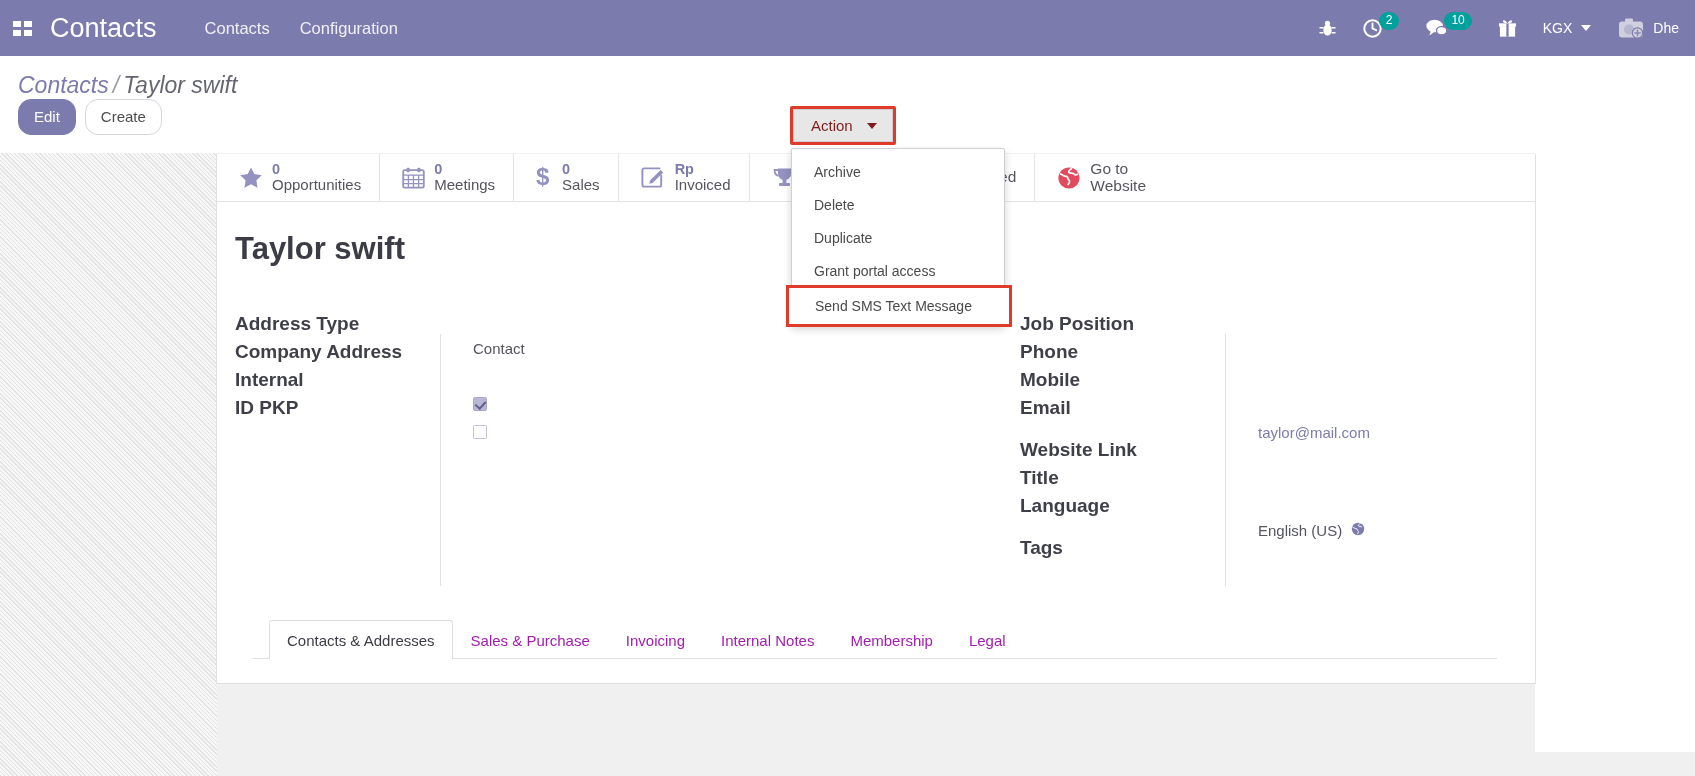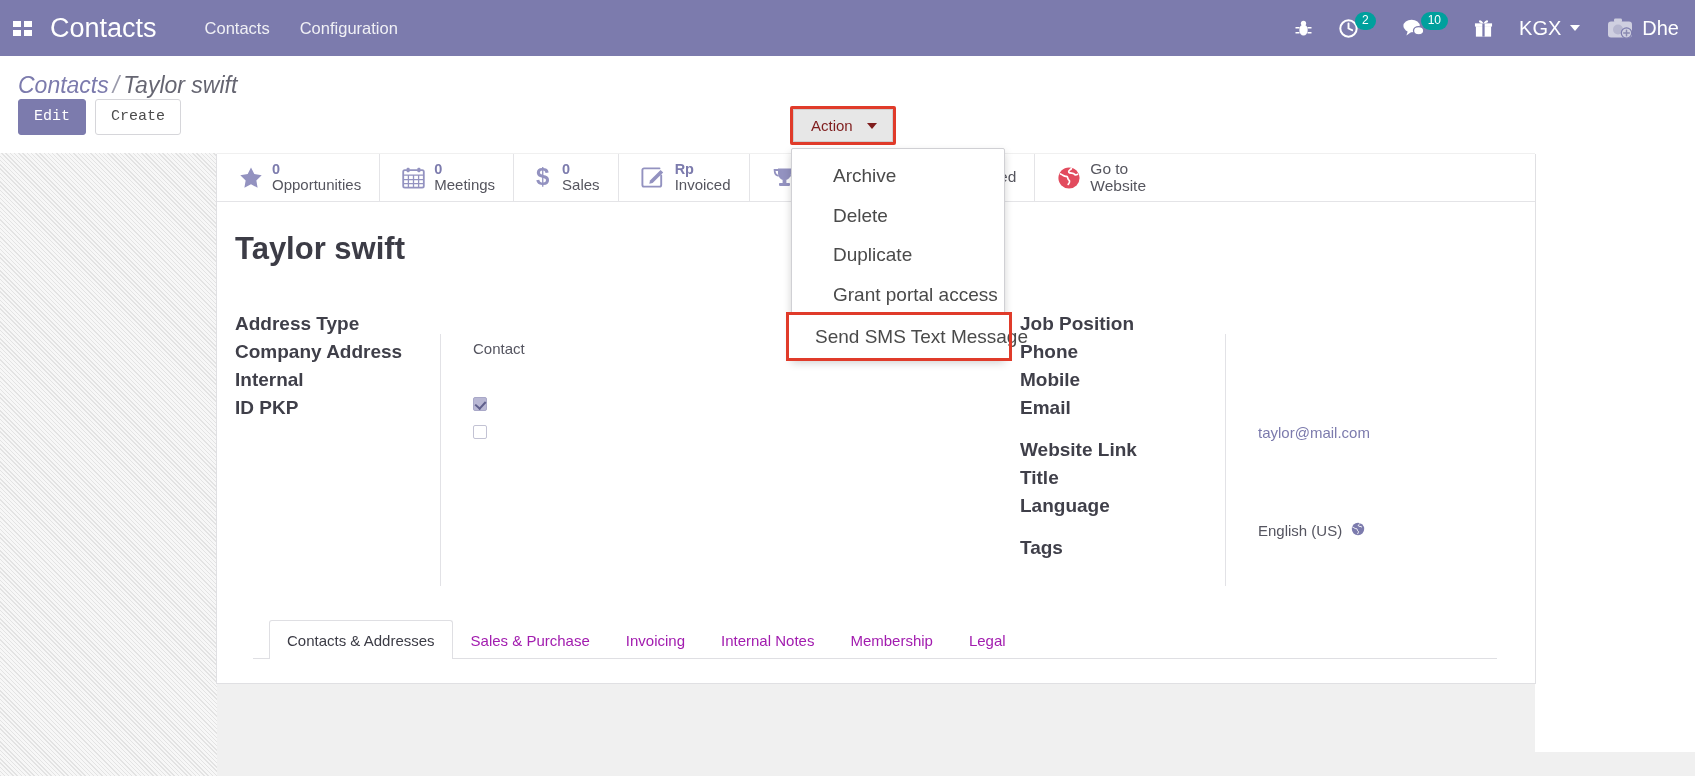--- a/index.html
+++ b/index.html
@@ -69,21 +69,21 @@
     font-size: 12px;
     border-radius: 11px;
     padding: 1px 7px 2px;
     margin-left: -4px;
     line-height: 1.25;
     font-weight: 400;
     position: relative;
     top: -7px;
   }
   .user-name {
-    font-size: 20px;
+    font-size: 14px;
     color: #ffffff;
     display: flex;
     align-items: center;
     gap: 6px;
     white-space: nowrap;
   }
   .caret-down {
     display: inline-block;
     width: 0; height: 0;
     border-left: 5px solid transparent;
@@ -113,25 +113,25 @@
     color: #7C7BAD;
     text-decoration: none;
   }
   .breadcrumb .sep { color: #9a9aab; margin: 0 4px; }
   .breadcrumb .current { color: #666672; }
 
   .btn-row { display: flex; align-items: center; gap: 0; }
   .btn {
     font-size: 15px;
     padding: 6px 15px;
-    border-radius: 3px;
+    border-radius: 13px;
     border: 1px solid transparent;
     cursor: pointer;
     line-height: 1.45;
-    font-family: Liberation Mono, monospace;
+    font-family: Liberation Sans, sans-serif;
   }
   .btn-primary {
     background: #7C7BAD;
     color: #ffffff;
     border-color: #7C7BAD;
   }
   .btn-default {
     background: #ffffff;
     color: #4c4c4c;
     border-color: #d6d6da;
@@ -172,23 +172,23 @@
     top: 148px;
     width: 214px;
     background: #ffffff;
     border: 1px solid #d0d0d4;
     border-radius: 2px;
     box-shadow: 0 4px 9px rgba(0,0,0,.18);
     padding: 7px 0 0 0;
     z-index: 50;
   }
   .dropdown-item {
-    font-size: 19px;
+    font-size: 14px;
     color: #4a4a4a;
-    padding: 7px 0 7px 41px;
+    padding: 7px 0 7px 22px;
     cursor: pointer;
     white-space: nowrap;
     line-height: 1.35;
   }
   .dropdown-item.sms-highlight {
     outline: 3px solid #E03B2A;
     outline-offset: 0;
     position: relative;
     margin: 0 -3px;
     padding-left: 26px;

